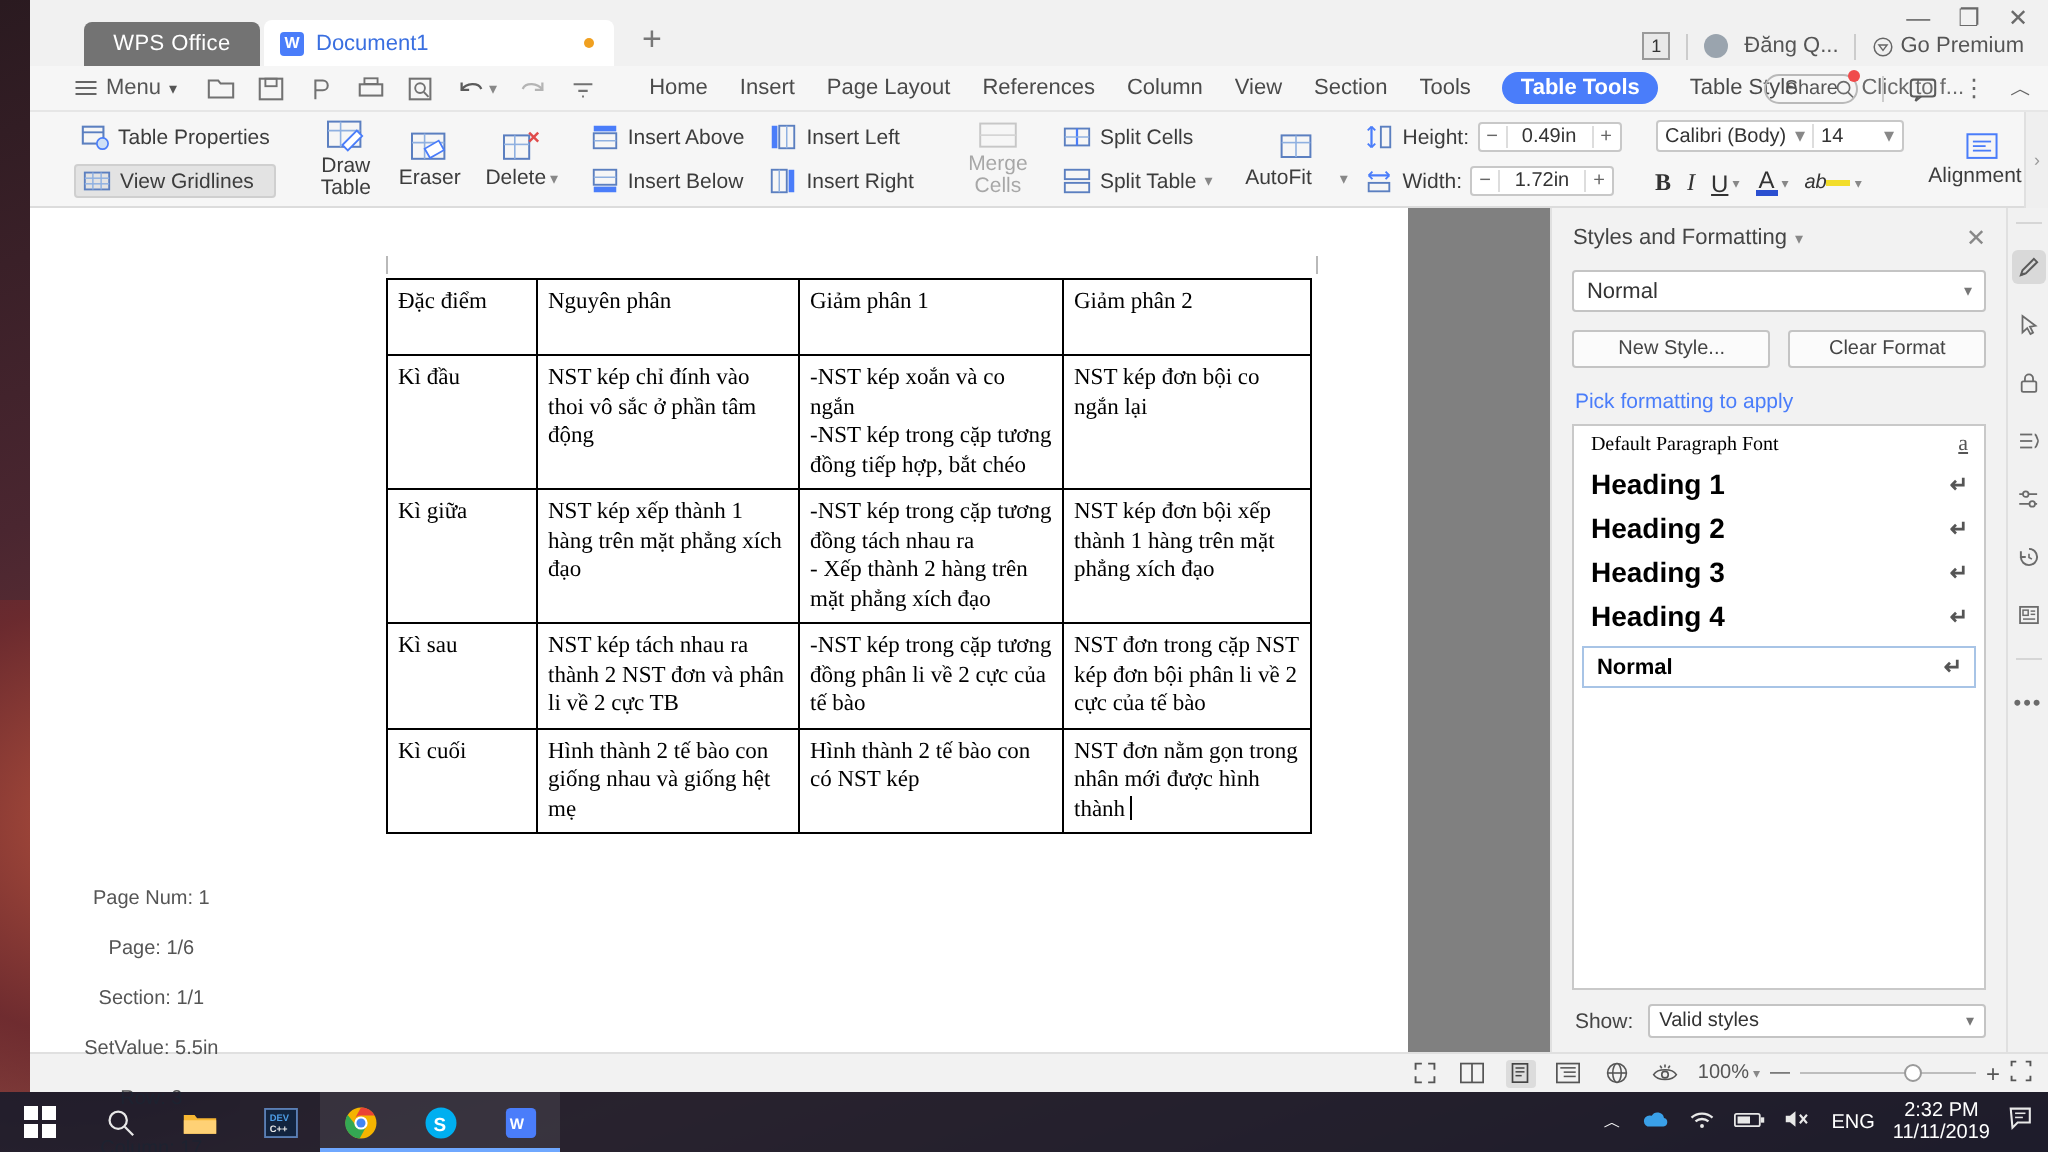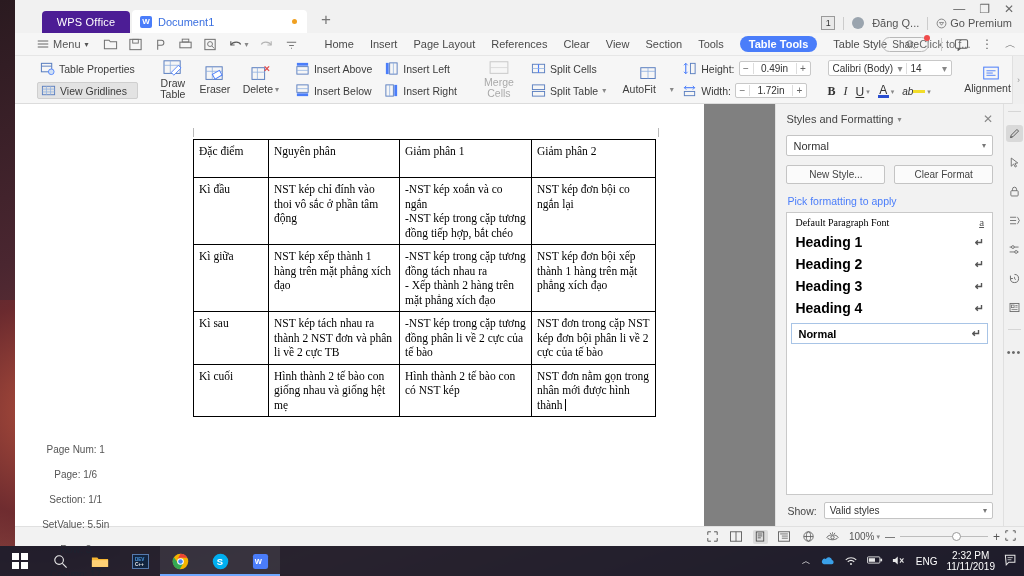--- a/index.html
+++ b/index.html
@@ -30,21 +30,21 @@
     background:#f6f6f6;
     display:flex; flex-direction:column;
   }
 
   
   .titlebar{
     height:33px; background:#f1f1f1; display:flex; align-items:flex-end;
     position:relative; border-bottom:0;
   }
   .tab-wps{
-    margin-left:27px; width:88px; height:22px; background:#4c1d95; color:#fff;
+    margin-left:27px; width:88px; height:22px; background:#737373; color:#fff;
     border-radius:4px 4px 0 0; font-size:11px; display:flex; align-items:center;
     justify-content:center; letter-spacing:.2px;
   }
   .tab-doc{
     margin-left:2px; width:175px; height:23px; background:#fff;
     border-radius:4px 4px 0 0; display:flex; align-items:center; padding:0 8px;
     font-size:11px; color:#3a6fe0; position:relative;
   }
   .tab-doc .wicon{
     width:12px;height:12px;background:#4a7dfa;color:#fff;border-radius:2px;
@@ -315,21 +315,21 @@
       <svg class="ic gicon" viewBox="0 0 16 16">
           <path d="M3 5.5h10M5.5 9h5M7.5 12h1" stroke="#5b5b5b" stroke-width="1.1" fill="none"></path>
         </svg>
     </div>
 
     <div class="rtabs">
       <span class="rtab">Home</span>
       <span class="rtab">Insert</span>
       <span class="rtab">Page Layout</span>
       <span class="rtab">References</span>
-      <span class="rtab">Clear</span>
+      <span class="rtab">Column</span>
       <span class="rtab">View</span>
       <span class="rtab">Section</span>
       <span class="rtab">Tools</span>
       <span class="rtab active">Table Tools</span>
       <span class="rtab">Table Style</span>
     </div>
 
     <div class="search-mini">
       <svg class="gicon" style="width:11px;height:11px" viewBox="0 0 16 16">
           <circle cx="7" cy="7" r="4.4" fill="none" stroke="#6a6a6a" stroke-width="1.2"></circle>

